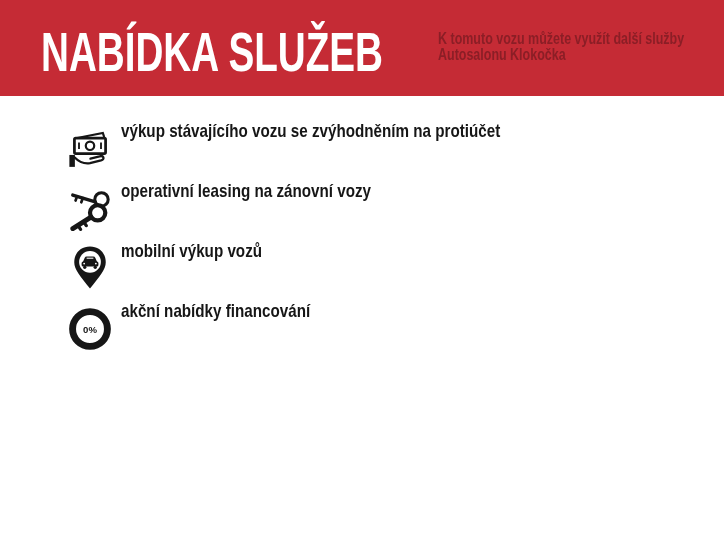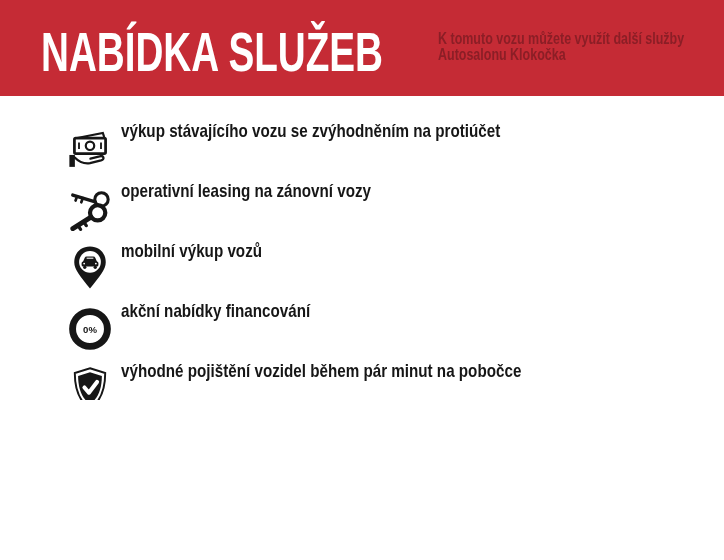--- a/index.html
+++ b/index.html
@@ -90,28 +90,18 @@
       <span class="icon">
         <svg width="44" height="44" viewBox="0 0 48 48">
           <circle cx="24" cy="24" r="19" fill="none" stroke="#161616" stroke-width="7.5"></circle>
           <text x="24" y="25" text-anchor="middle" dominant-baseline="central" font-family="Liberation Sans, sans-serif" font-size="10.5" font-weight="bold" fill="#161616">0%</text>
         </svg>
       </span>
       <span class="label">akční nabídky financování</span>
     </div>
 
 
-    <div class="row">
-      <span class="icon">
-        <svg width="36" height="46" viewBox="0 0 48 62">
-          <path d="M24 3 L44.5 9.5 C44.5 31 38 48 24 57.5 C10 48 3.5 31 3.5 9.5 Z" fill="none" stroke="#161616" stroke-width="2.6"></path>
-          <path d="M24 8.5 L40 13.5 C40 30.5 35 43.5 24 51.5 C13 43.5 8 30.5 8 13.5 Z" fill="#161616"></path>
-          <path d="M16.5 29 l6 7 l11 -14.5" fill="none" stroke="#ffffff" stroke-width="5.5" stroke-linecap="round" stroke-linejoin="round"></path>
-        </svg>
-      </span>
-      <span class="label">výhodné pojištění vozidel během pár minut na pobočce</span>
-    </div>
 
   </div>
 
   <div class="logo">KLOKOČKA</div>
 
 </div>
 
 </body></html>

